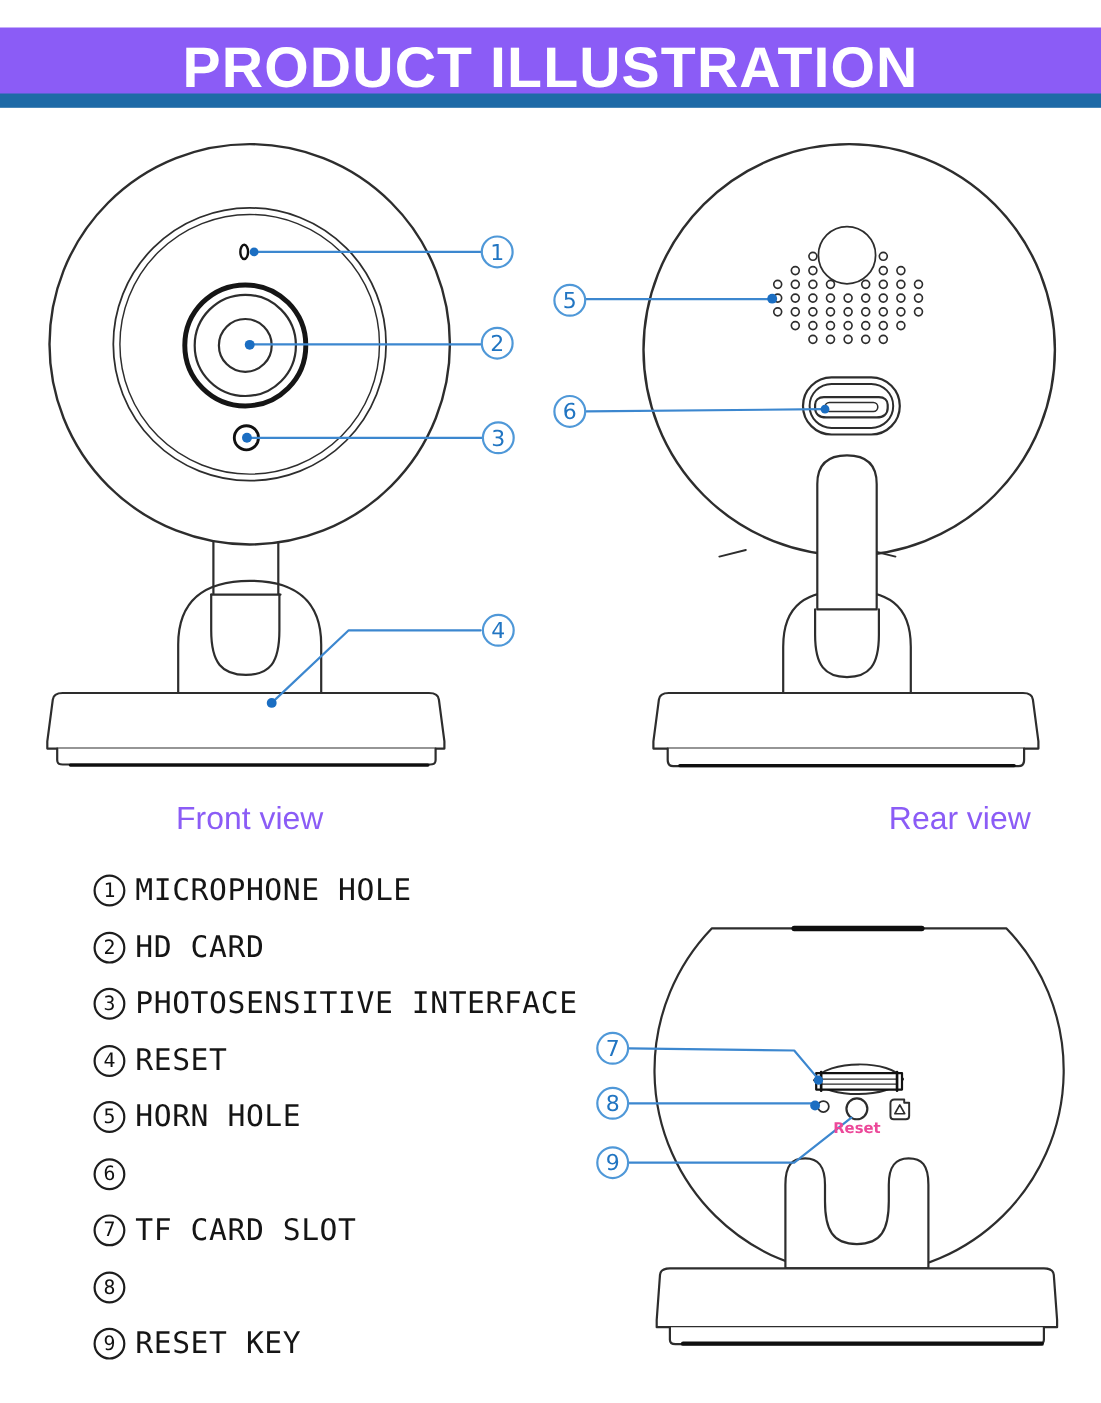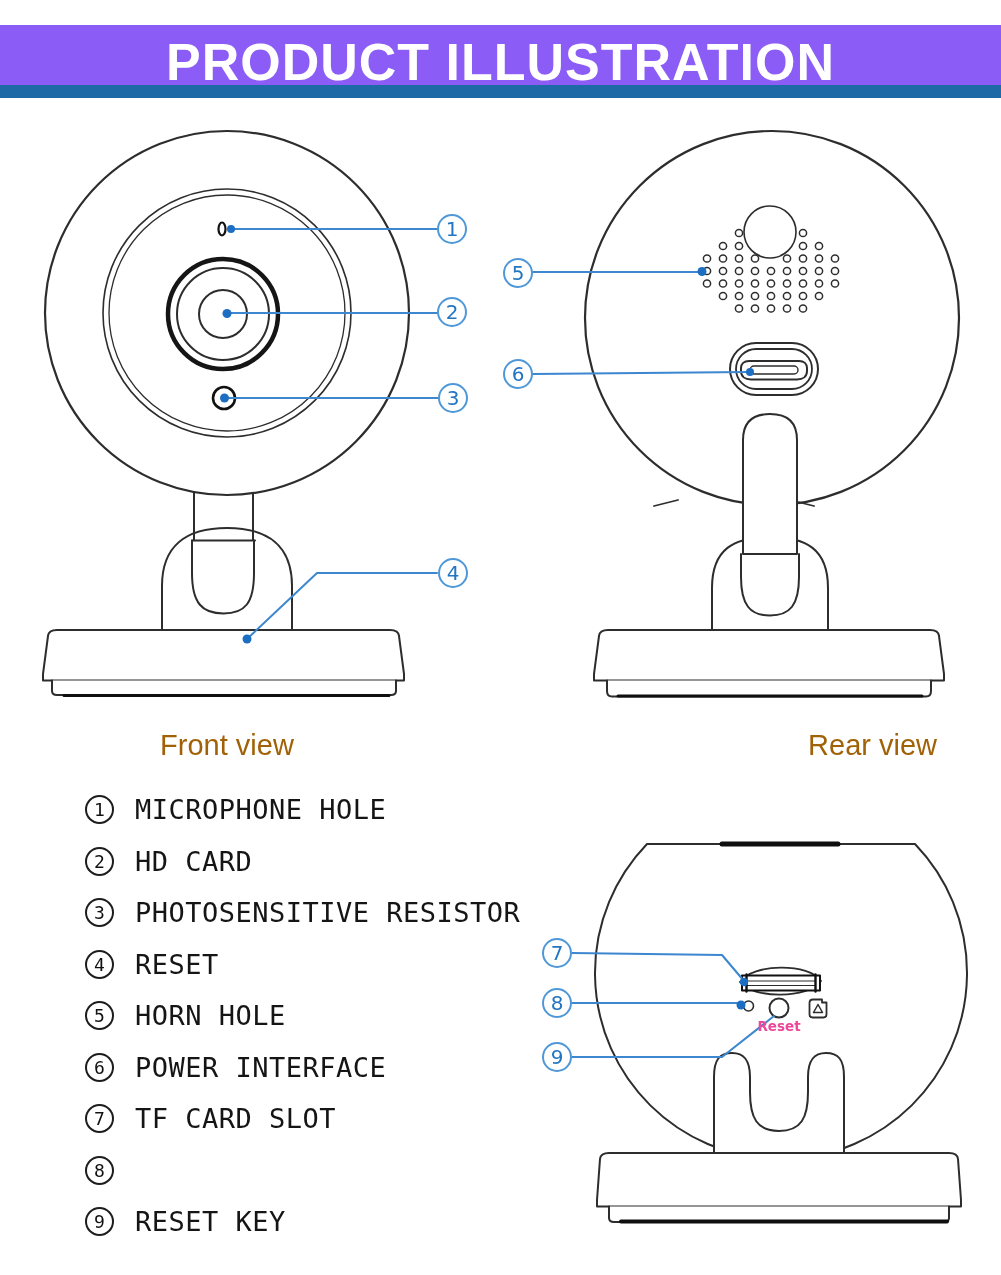--- a/index.html
+++ b/index.html
@@ -14,21 +14,21 @@
   .header-title{
     color:#ffffff;font-size:52px;font-weight:bold;letter-spacing:1px;
     font-family:"Liberation Sans", sans-serif;white-space:nowrap;padding-top:2px;
   }
   .header-stripe{
     position:absolute;left:0;top:85px;width:1001px;height:13px;background:#1e6aa7;
   }
   #art{position:absolute;left:0;top:0;width:1001px;height:1275px;z-index:1;}
   .view-caption{
     position:absolute;width:300px;text-align:center;z-index:2;
-    font-size:29px;color:#a16207;font-family:"Liberation Sans",sans-serif;
+    font-size:29px;color:#8b5cf6;font-family:"Liberation Sans",sans-serif;
   }
   .caption-front{left:77px;top:729px;}
   .caption-rear{left:637px;top:729px;text-align:right;}
   .reset-label{
     position:absolute;left:719px;top:1018px;width:120px;text-align:center;z-index:2;
     font-size:13.5px;font-weight:bold;color:#ec4899;font-family:"DejaVu Sans",sans-serif;
   }
   .badge{
     position:absolute;width:30px;height:30px;box-sizing:border-box;z-index:3;
     border:2px solid #4f98d8;border-radius:50%;background:#ffffff;
@@ -37,21 +37,21 @@
   }
   .legend{position:absolute;left:85px;top:784px;z-index:2;}
   .legend-row{height:51.5px;display:flex;align-items:center;}
   .legend-num{
     width:29px;height:29px;box-sizing:border-box;flex:0 0 29px;
     border:2.2px solid #1d1d1d;border-radius:50%;
     display:flex;align-items:center;justify-content:center;
     font-size:18px;color:#111;font-family:"DejaVu Sans Mono",monospace;
   }
   .legend-label{
-    margin-left:21px;font-size:27px;color:#151515;letter-spacing:0.5px;
+    margin-left:9px;font-size:27px;color:#151515;letter-spacing:0.5px;
     font-family:"DejaVu Sans Mono",monospace;white-space:nowrap;
   }
 </style>
 </head>
 <body>
 
 <div class="header-band">
   <div class="header-title">PRODUCT ILLUSTRATION</div>
 </div>
 <div class="header-stripe"></div>
@@ -216,33 +216,32 @@
   <div class="legend-row">
     <span class="legend-num">1</span>
     <span class="legend-label">MICROPHONE HOLE</span>
   </div>
   <div class="legend-row">
     <span class="legend-num">2</span>
     <span class="legend-label">HD CARD</span>
   </div>
   <div class="legend-row">
     <span class="legend-num">3</span>
-    <span class="legend-label">PHOTOSENSITIVE RESISTOR</span>
+    <span class="legend-label">PHOTOSENSITIVE INTERFACE</span>
   </div>
   <div class="legend-row">
     <span class="legend-num">4</span>
     <span class="legend-label">RESET</span>
   </div>
   <div class="legend-row">
     <span class="legend-num">5</span>
     <span class="legend-label">HORN HOLE</span>
   </div>
   <div class="legend-row">
     <span class="legend-num">6</span>
-    <span class="legend-label">POWER INTERFACE</span>
   </div>
   <div class="legend-row">
     <span class="legend-num">7</span>
     <span class="legend-label">TF CARD SLOT</span>
   </div>
   <div class="legend-row">
     <span class="legend-num">8</span>
   </div>
   <div class="legend-row">
     <span class="legend-num">9</span>

